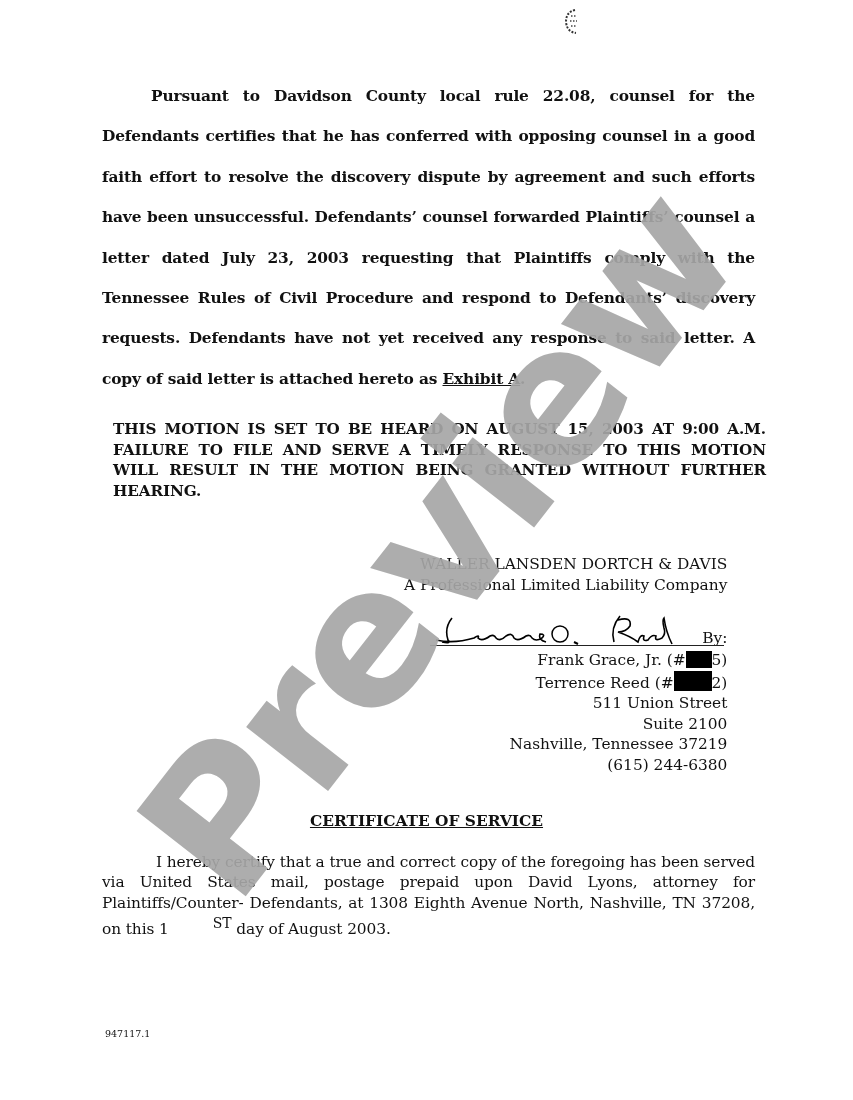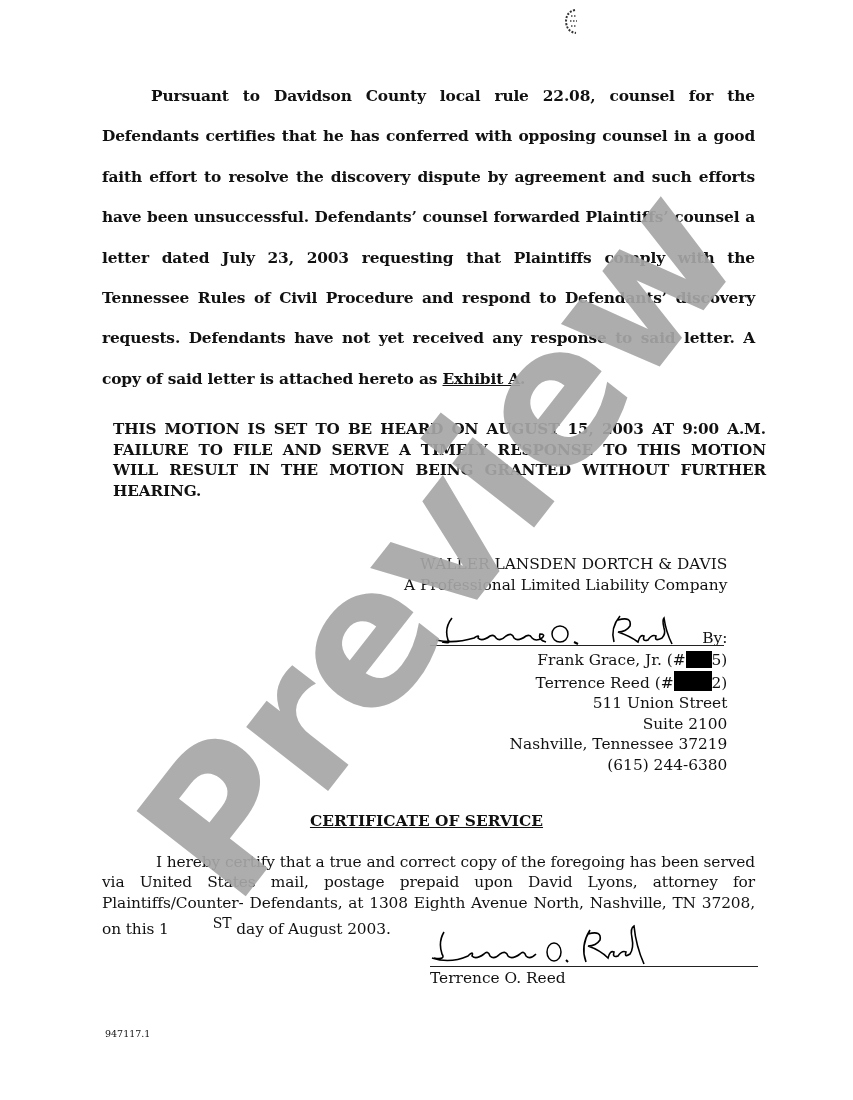--- a/index.html
+++ b/index.html
@@ -64,30 +64,20 @@
     <div>511 Union Street</div>
     <div>Suite 2100</div>
     <div>Nashville, Tennessee 37219</div>
     <div>(615) 244-6380</div>
   </div>
 
   <div class="cert-title"><span>CERTIFICATE OF SERVICE</span></div>
 
   <p class="cert-body"><span class="indent"></span><span>I hereby certify that a true and correct copy of the foregoing has been served via United States mail, postage prepaid upon David Lyons, attorney for Plaintiffs/Counter- Defendants, at 1308 Eighth Avenue North, Nashville, TN 37208, on this 1</span><span class="sup">ST</span><span> day of August 2003.</span></p>
 
-  <div class="cert-sign">
-    <svg class="sig" style="left:0; top:4px;" width="220" height="46" viewBox="0 0 220 46">
-      <path d="M14 8 Q8 18 12 30 Q16 36 4 34 M2 34 Q20 40 38 32 Q44 26 42 32 Q46 36 54 30 Q58 26 60 32 Q64 36 70 30 Q76 26 78 32 Q82 36 90 30 Q94 26 96 32 Q100 36 106 30" fill="none" stroke="#000" stroke-width="1.6"></path>
-      <ellipse cx="124" cy="28" rx="7" ry="9" fill="none" stroke="#000" stroke-width="1.5"></ellipse>
-      <path d="M136 36 L138 38" stroke="#000" stroke-width="2"></path>
-      <path d="M160 6 Q150 22 156 38 M158 10 Q172 6 170 16 Q166 22 158 22 Q170 26 178 34 Q180 26 184 28 Q182 34 188 32 Q192 26 196 28 Q194 34 200 30 Q204 24 202 14 Q200 4 204 2 Q206 22 214 40" fill="none" stroke="#000" stroke-width="1.6"></path>
-    </svg>
-    <div class="cert-line"></div>
-    <div class="cert-name">Terrence O. Reed</div>
-  </div>
 
   <div class="docid">947117.1</div>
 
   <svg class="watermark" viewBox="0 0 853 1100">
     <text x="0" y="0" transform="translate(235,910) rotate(-52)" font-family="DejaVu Sans, sans-serif" font-weight="bold" font-size="190" fill="#a6a6a6" fill-opacity="0.92" letter-spacing="-4">Preview</text>
   </svg>
 
 </div>
 
 </body></html>

